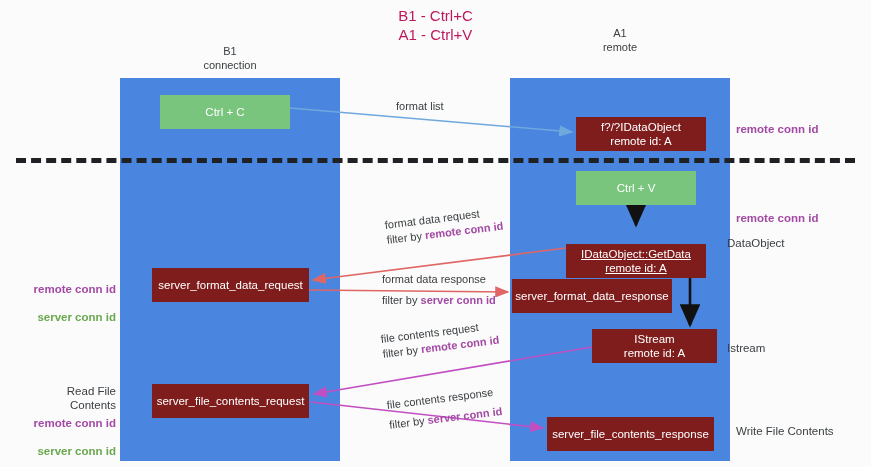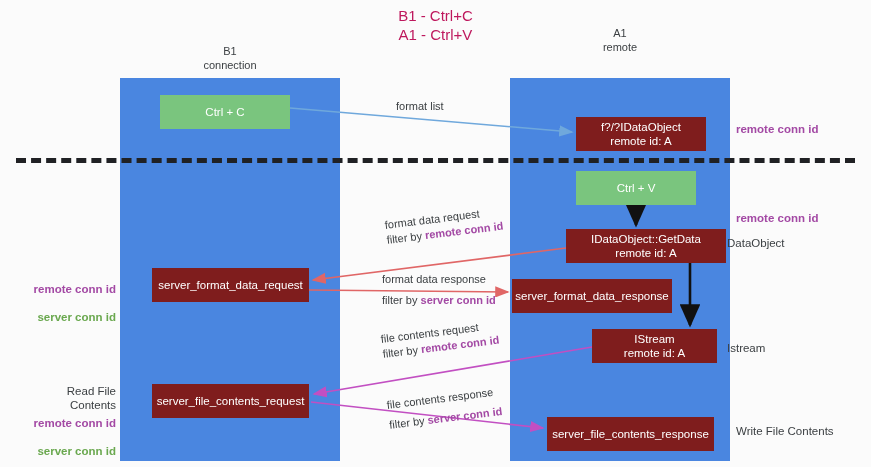--- a/index.html
+++ b/index.html
@@ -64,21 +64,21 @@
     text-align: center;
     white-space: pre-line;
     padding: 17px 4px;
   }
   .node.green { background: #7ac57e; }
   .node.orange { background: #7f1d1d; }
 
   #node-ctrl-c   { top: 95px;  left: 160px; width: 130px; height: 27px; }
   #node-idataobj { top: 117px; left: 576px; width: 130px; height: 32px; }
   #node-ctrl-v   { top: 171px; left: 576px; width: 120px; height: 27px; }
-  #node-getdata  { top: 229px; left: 566px; width: 160px; height: 32px; }
+  #node-getdata  { top: 244px; left: 566px; width: 140px; height: 32px; text-decoration: underline; }
   #node-sfdreq   { top: 268px; left: 152px; width: 157px; height: 26px; }
   #node-sfdresp  { top: 279px; left: 512px; width: 160px; height: 26px; }
   #node-istream  { top: 329px; left: 592px; width: 125px; height: 32px; }
   #node-sfcreq   { top: 384px; left: 152px; width: 157px; height: 26px; }
   #node-sfcresp  { top: 417px; left: 547px; width: 167px; height: 26px; }
 
   
   .annot {
     font-size: 11.5px;
     line-height: 14px;

